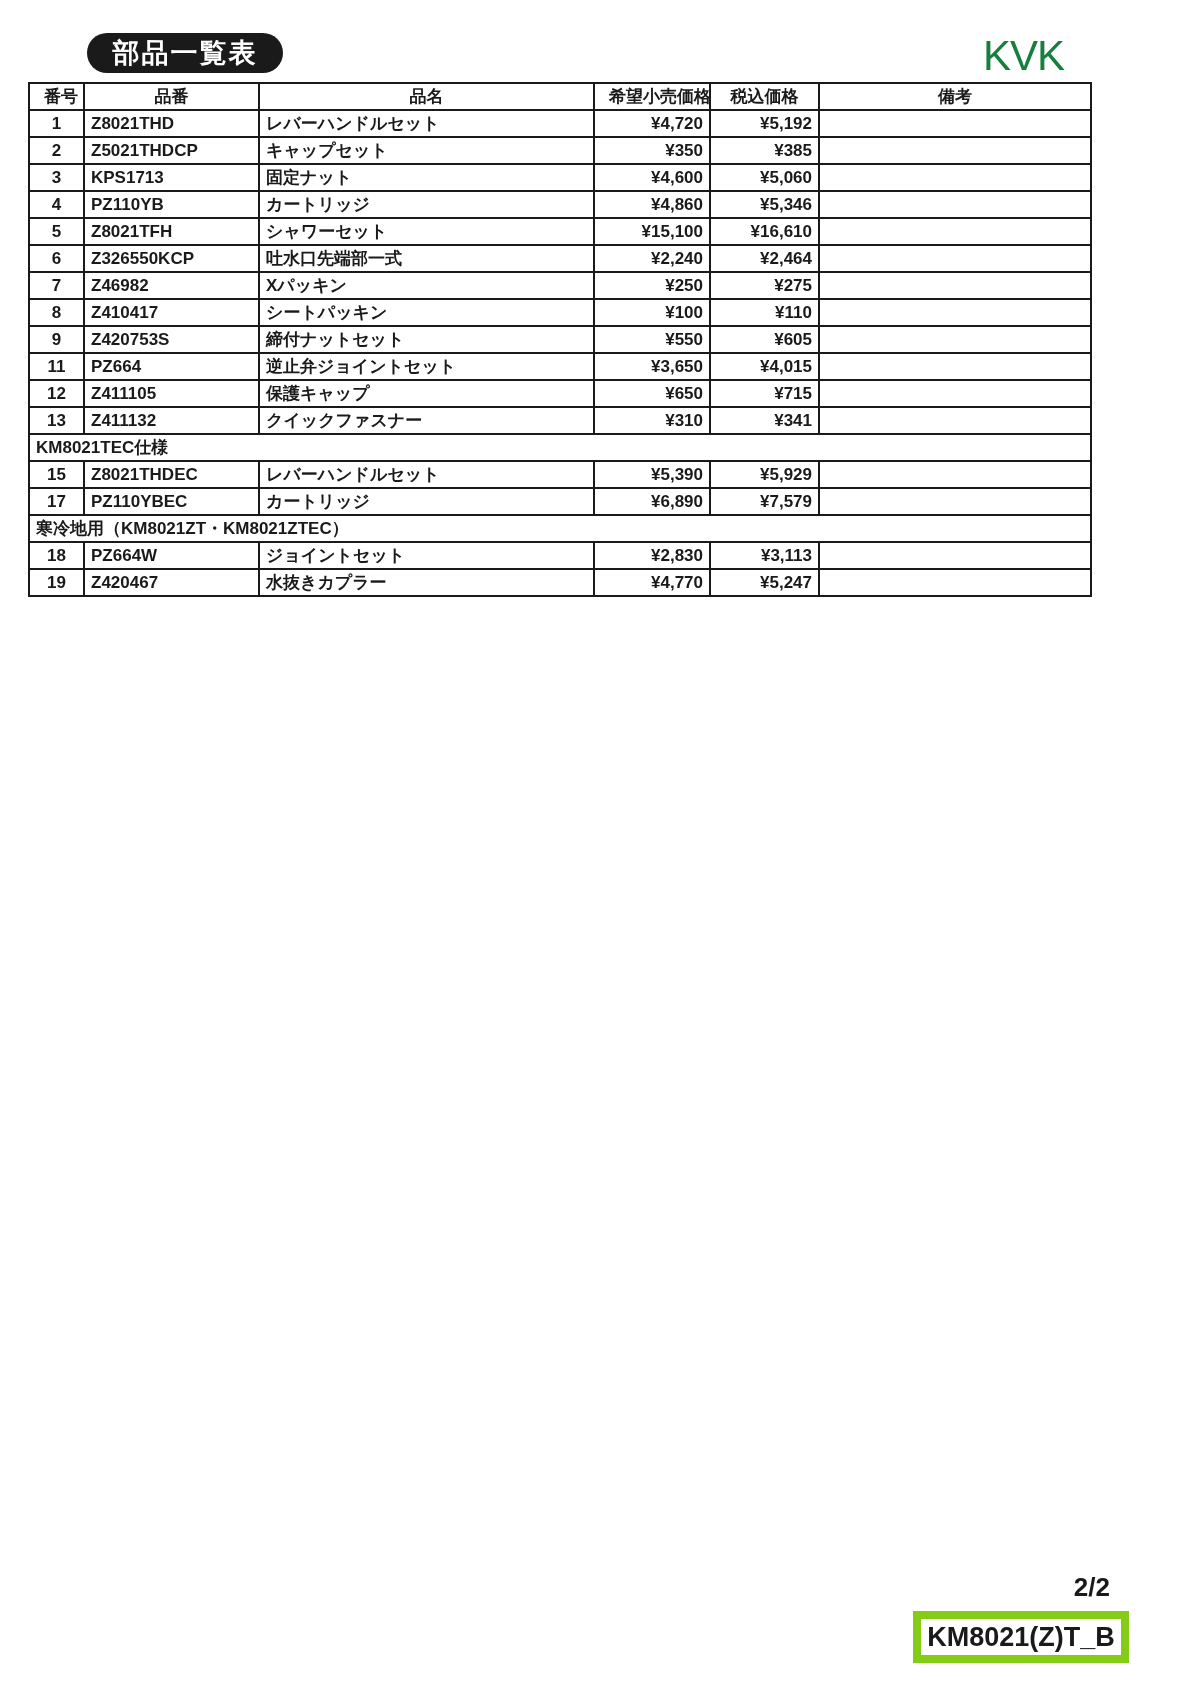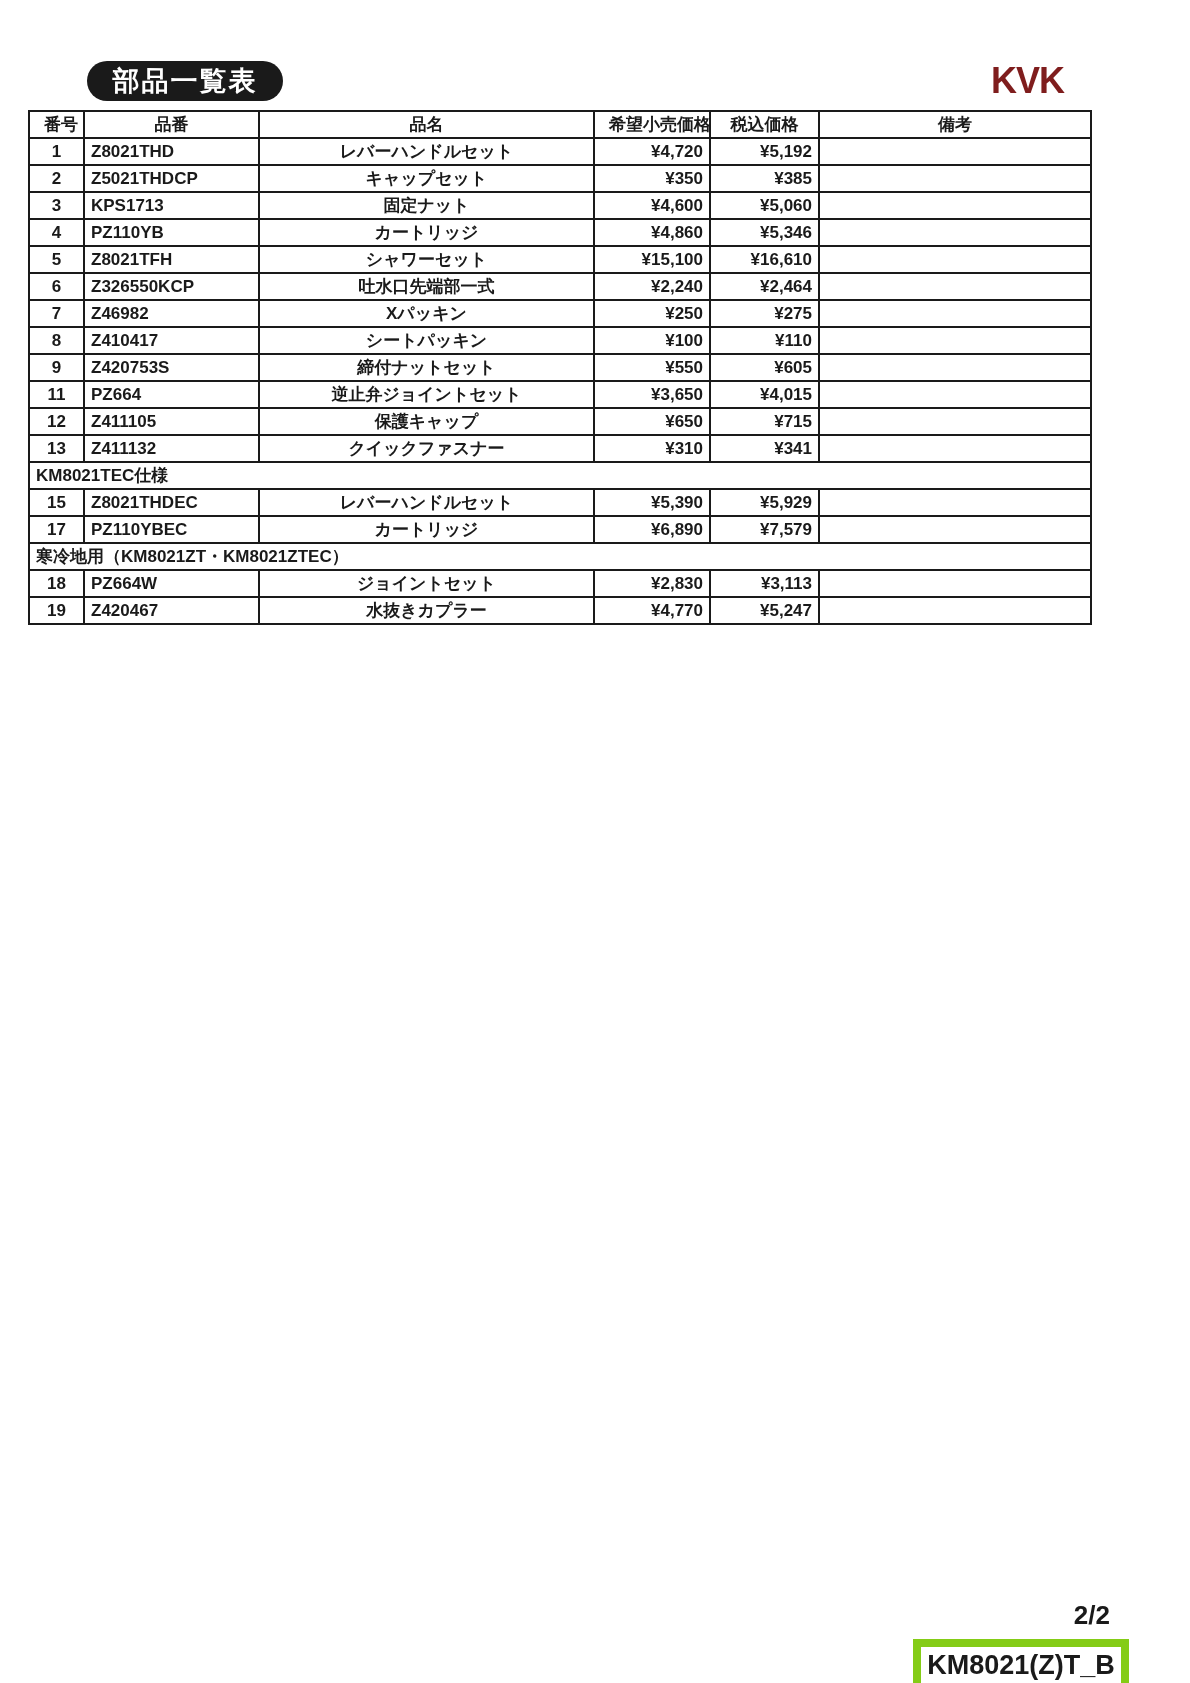--- a/index.html
+++ b/index.html
@@ -4,37 +4,37 @@
 <style>
   html,body{margin:0;padding:0;}
   body{
     width:1190px;height:1683px;
     background:#ffffff;
     font-family:"Liberation Sans","DejaVu Sans",sans-serif;
     color:#1a1a1a;
     position:relative;
     -webkit-font-smoothing:antialiased;
   }
-  .page{position:absolute;inset:0;margin-top:28px;}
+  .page{position:absolute;inset:0;}
 
   
   .title-pill{
     position:absolute;left:87px;top:33px;
     width:196px;height:40px;
     background:#1a1a1a;color:#ffffff;
     border-radius:21px;
     display:flex;align-items:center;justify-content:center;
     font-size:27px;font-weight:bold;letter-spacing:2px;
   }
 
   
   .logo{
     position:absolute;top:32px;right:126px;
-    font-size:36px;font-weight:700;
-    letter-spacing:-1px;color:#7f1d1d;
+    font-size:42px;font-weight:400;
+    letter-spacing:-1px;color:#15803d;
     font-family:"Liberation Sans","DejaVu Sans",sans-serif;
   }
 
   
   table.parts{
     position:absolute;left:28px;top:82px;
     width:1062px;
     border-collapse:collapse;
     table-layout:fixed;
   }
@@ -49,21 +49,21 @@
   }
   table.parts th{text-align:center;padding:1px 14px;}
   col.c-no{width:55px;}
   col.c-code{width:175px;}
   col.c-name{width:335px;}
   col.c-retail{width:116px;}
   col.c-tax{width:109px;}
   col.c-note{width:272px;}
   td.col-no{text-align:center;}
   td.col-code{text-align:left;}
-  td.col-name{text-align:center;}
+  td.col-name{text-align:left;}
   td.col-retail{text-align:right;padding-right:5px;}
   td.col-tax{text-align:right;padding-right:10px;}
   td.col-note{text-align:left;}
   td.section-cell{
     text-align:left;
     padding-left:70px;
     font-size:17px;
   }
 
   

